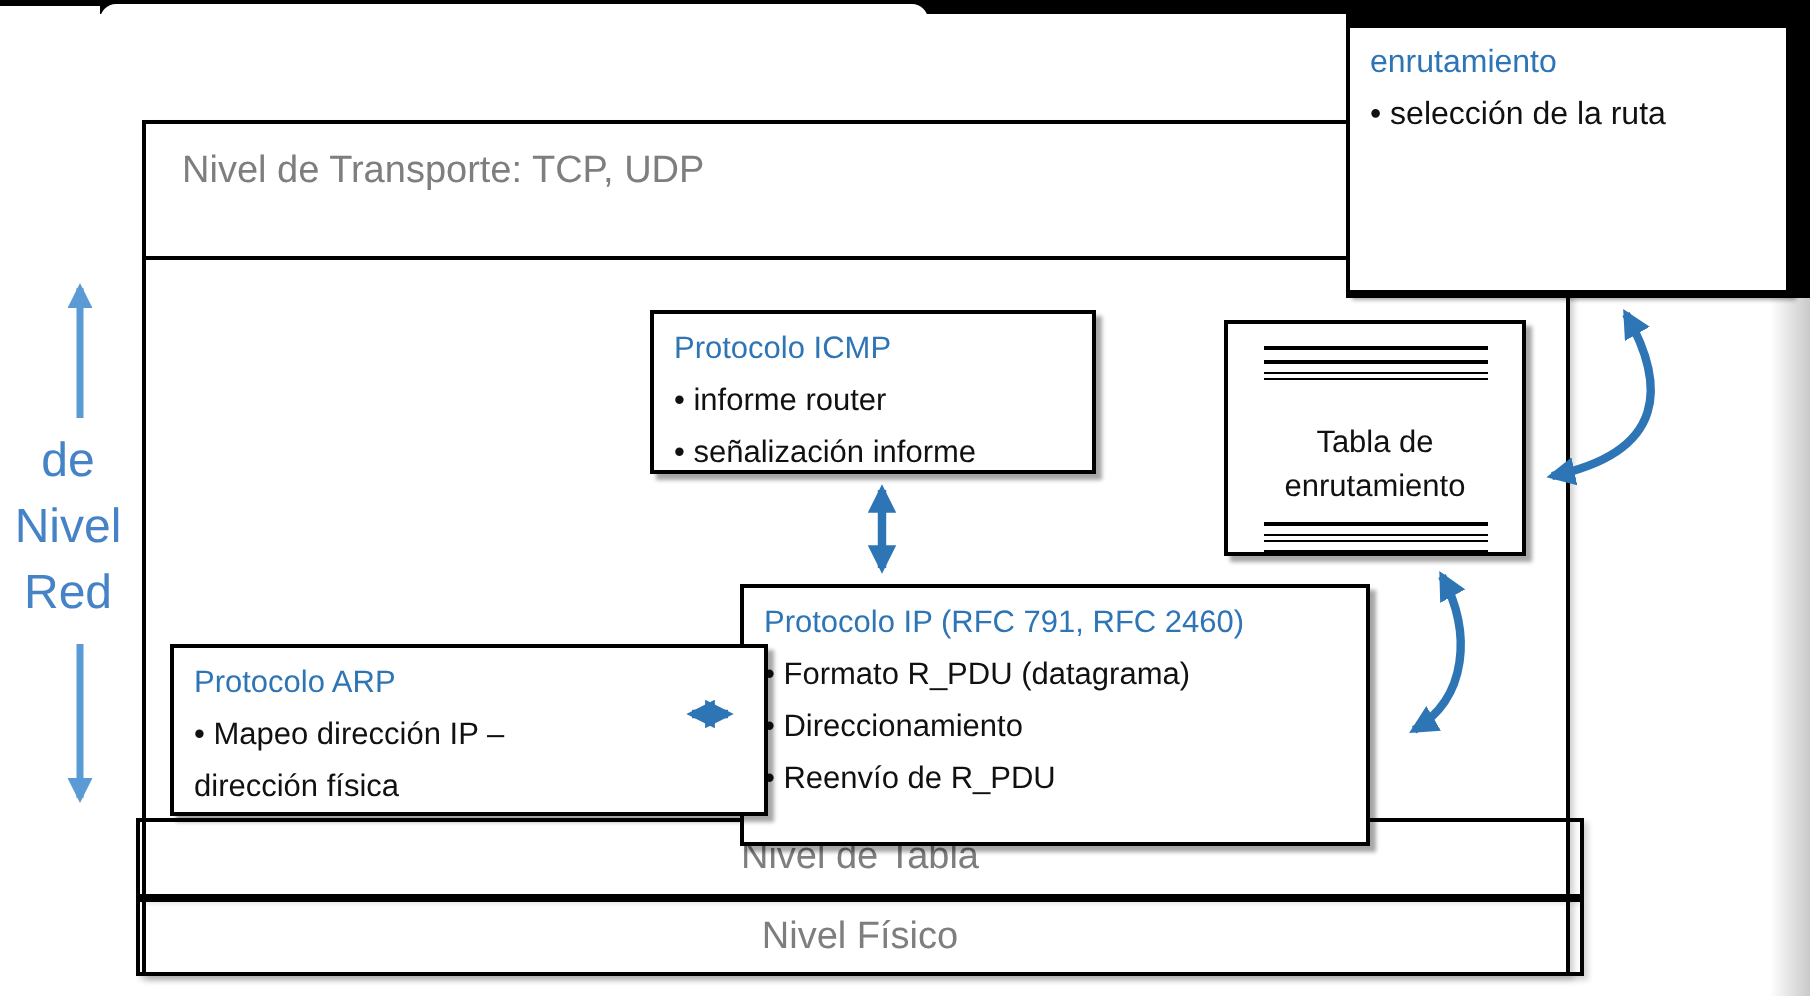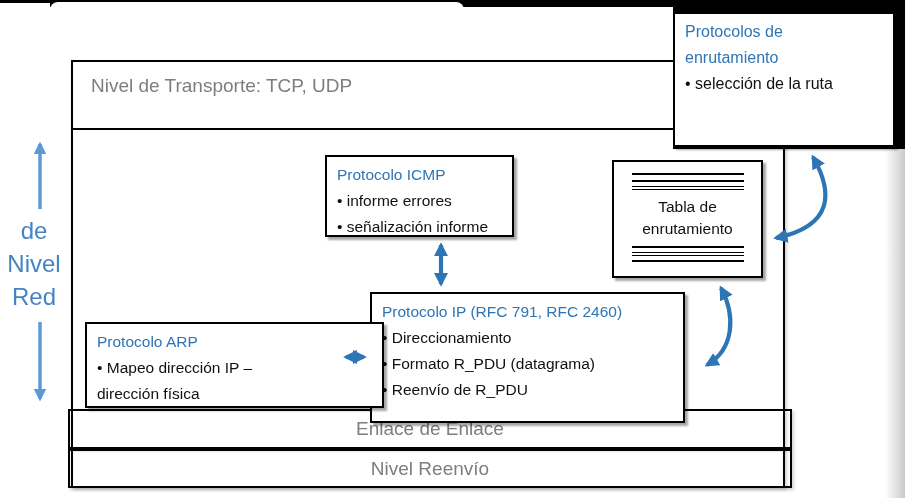--- a/index.html
+++ b/index.html
@@ -37,32 +37,32 @@
   .layer-row{position:absolute;left:68px;width:724px;border:2px solid var(--line-black);
     background:transparent;z-index:2;display:flex;align-items:center;justify-content:center;
     color:var(--gray-text);font-size:19px;box-shadow:2px 2px 3px rgba(0,0,0,0.18);}
   .row-link{top:409px;height:40px;}
   .row-phys{top:449px;height:39px;}
   
   .pbox{position:absolute;background:#fff;border:2px solid var(--line-black);z-index:4;
     box-shadow:3px 3px 2px rgba(0,0,0,0.35);
     font-size:15.5px;line-height:26px;color:#111;padding:5px 8px 0 10px;}
   .pbox .box-title{color:var(--title-blue);}
-  .box-icmp{left:325px;top:155px;width:189px;height:82px;}
+  .box-icmp{left:325px;top:155px;width:223px;height:82px;}
   .box-ip{left:370px;top:292px;width:315px;height:131px;}
   .box-arp{left:85px;top:322px;width:299px;height:86px;}
   .box-rp{left:673px;top:12px;width:222px;height:135px;font-size:16px;}
   
   .box-table{left:612px;top:160px;width:151px;height:118px;padding:0;text-align:center;
     font-size:15.5px;line-height:22px;}
   .tline{height:2px;background:#000;width:112px;margin:5px auto 0;}
   .tline-thin{height:1px;background:#000;width:112px;margin:2px auto 0;}
   .tline-first{margin-top:11px;}
   .tline-gap{margin-top:4px;}
-  .table-label{margin-top:6px;}
+  .table-label{margin-top:21px;}
   
   .side-label{position:absolute;left:2px;top:214px;width:64px;z-index:2;text-align:center;
     color:var(--side-label-blue);font-size:24px;line-height:33px;}
   
   .arrow-layer{position:absolute;left:0;top:0;width:905px;height:498px;z-index:5;pointer-events:none;}
   .arrow-dark{stroke:var(--arrow-dark);fill:none;}
   .arrow-light{stroke:var(--arrow-light);fill:none;}
   .mk-dark{fill:var(--arrow-dark);}
   .mk-light{fill:var(--arrow-light);}
 </style>
@@ -72,53 +72,52 @@
 <div class="top-bar"></div>
 <div class="tab-left"></div>
 <div class="slide-tab"></div>
 <div class="black-block"></div>
 <div class="right-fade"></div>
 
 <div class="main-rect"></div>
 <div class="transport-divider"></div>
 <div class="transport-label">Nivel de Transporte: TCP, UDP</div>
 <div class="layer-row row-link">
-  <span>Enlace de Enlace</span>
+  <span>Nivel de Tabla</span>
 </div>
 <div class="layer-row row-phys">
-  <span>Nivel Reenvío</span>
+  <span>Nivel Físico</span>
 </div>
 
 <div class="side-label">
   <div>de</div>
   <div>Nivel</div>
   <div>Red</div>
 </div>
 
 <div class="pbox box-icmp">
   <div class="box-title">Protocolo ICMP</div>
-  <div>• informe errores</div>
+  <div>• informe router</div>
   <div>• señalización informe</div>
 </div>
 
 <div class="pbox box-ip">
   <div class="box-title">Protocolo IP (RFC 791, RFC 2460)</div>
+  <div>• Formato R_PDU (datagrama)</div>
   <div>• Direccionamiento</div>
-  <div>• Formato R_PDU (datagrama)</div>
   <div>• Reenvío de R_PDU</div>
 </div>
 
 <div class="pbox box-arp">
   <div class="box-title">Protocolo ARP</div>
   <div>• Mapeo dirección IP –</div>
   <div>dirección física</div>
 </div>
 
 <div class="pbox box-rp">
-  <div class="box-title">Protocolos de</div>
   <div class="box-title">enrutamiento</div>
   <div>• selección de la ruta</div>
 </div>
 
 <div class="pbox box-table">
   <div>
     <div class="tline tline-first"></div>
     <div class="tline"></div>
     <div class="tline-thin tline-gap"></div>
     <div class="tline-thin"></div>

